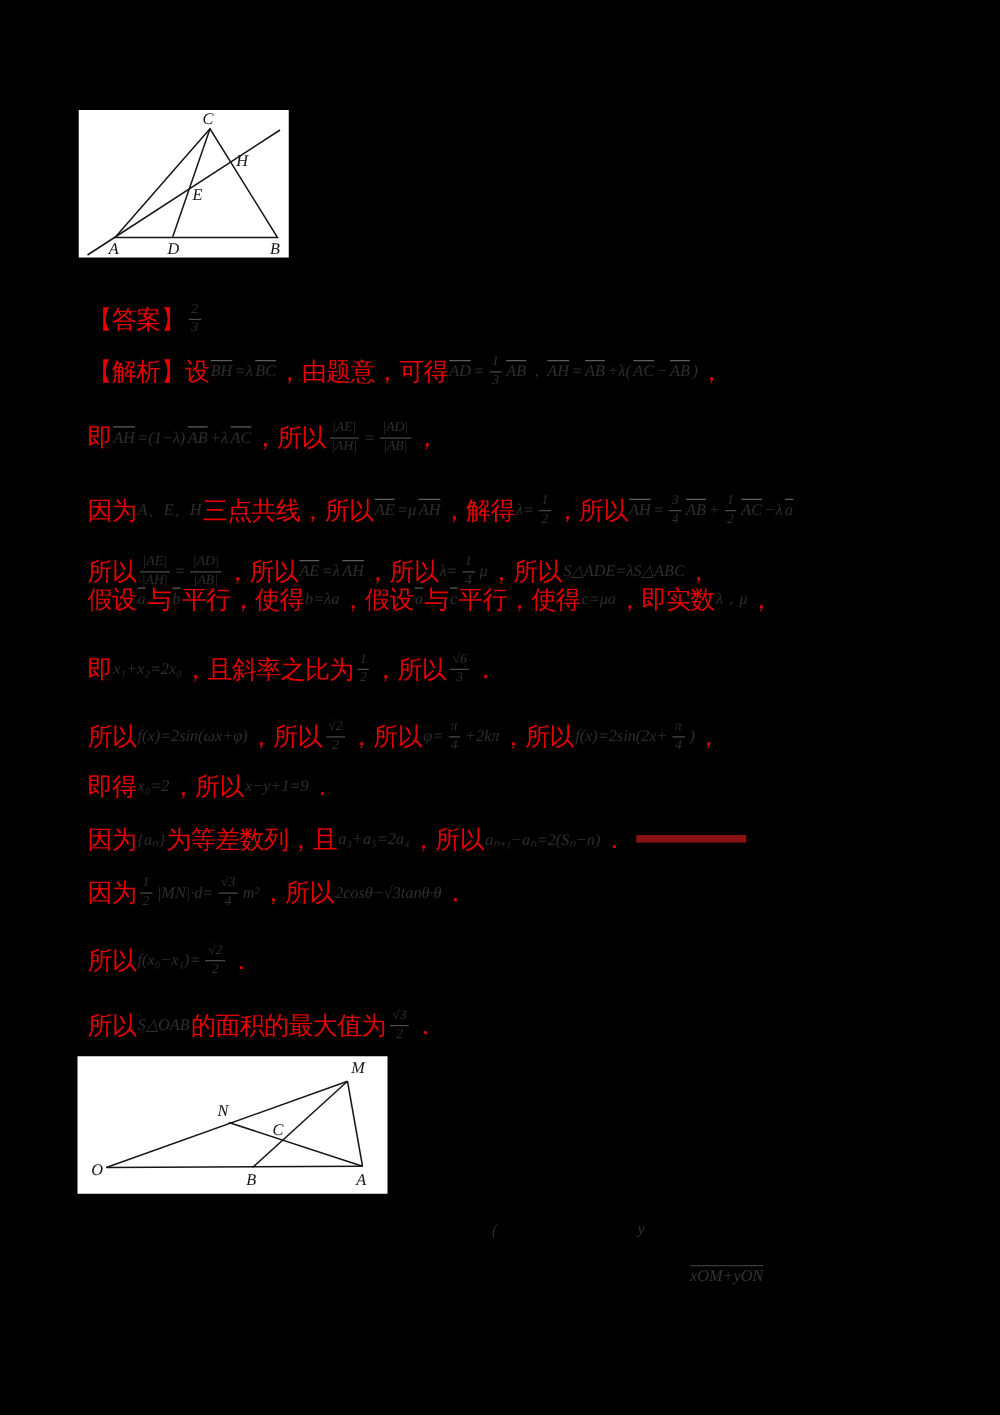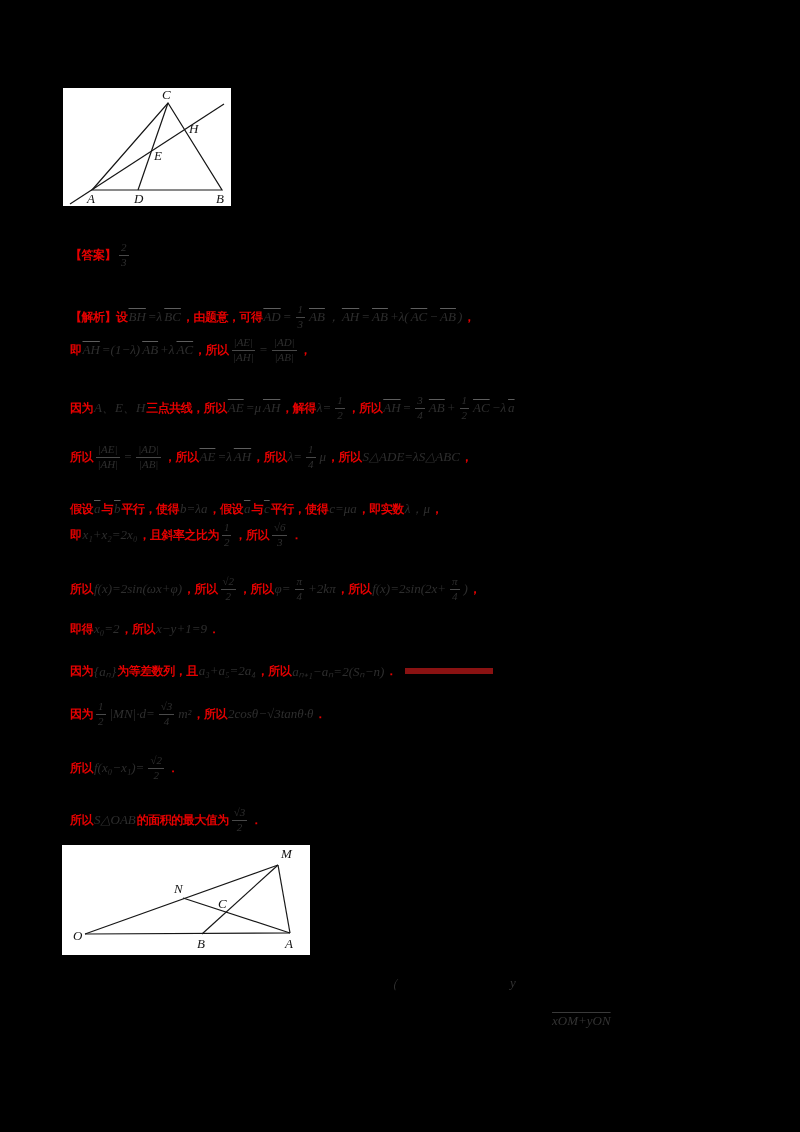--- a/index.html
+++ b/index.html
@@ -3,21 +3,21 @@
 <meta charset="utf-8">
 <style>
   html,body{margin:0;padding:0;background:#000;}
   body{position:relative;width:800px;height:1132px;overflow:hidden;
        font-family:"Liberation Sans",sans-serif;}
   .diagram{position:absolute;background:#fff;}
   .diagram svg text{font-family:"Liberation Serif",serif;font-style:italic;
        font-size:13px;fill:#141414;}
   .sol{position:absolute;left:70px;display:flex;align-items:center;
        white-space:nowrap;height:34px;}
-  .red{color:#e60000;font-size:12px;font-weight:bold;letter-spacing:-0.5px;}
+  .red{color:#e60000;font-size:20px;font-weight:normal;letter-spacing:-0.5px;}
   .formula{color:#2e2e2e;font-size:13px;font-style:italic;
        font-family:"Liberation Serif",serif;margin:0 1px;}
   .vec{text-decoration:overline;text-decoration-color:#5e5e5e;}
   .frac{display:inline-flex;flex-direction:column;align-items:center;
        vertical-align:middle;line-height:1.05;font-size:11px;margin:0 3px;
        font-style:italic;font-family:"Liberation Serif",serif;}
   .frac.formula{color:#2e2e2e;}
   .frac .num{border-bottom:1px solid #4a4a4a;padding:0 2px 1px;}
   .frac .den{padding-top:1px;}
   .redbar{display:inline-block;width:88px;height:6px;background:#8a1212;
@@ -45,21 +45,21 @@
   </svg>
 </div>
 
 <div class="sol" style="top:238px">
     <span class="red">【答案】</span>
     <span class="frac formula">
       <span class="num">2</span>
       <span class="den">3</span>
     </span>
   </div>
-<div class="sol" style="top:300px">
+<div class="sol" style="top:280px">
     <span class="red">【解析】设</span>
     <span class="formula vec">BH</span>
     <span class="formula">=λ</span>
     <span class="formula vec">BC</span>
     <span class="red">，由题意，可得</span>
     <span class="formula vec">AD</span>
     <span class="formula">=</span>
     <span class="frac formula">
       <span class="num">1</span>
       <span class="den">3</span>
@@ -144,21 +144,21 @@
     <span class="formula">λ=</span>
     <span class="frac formula">
       <span class="num">1</span>
       <span class="den">4</span>
     </span>
     <span class="formula">μ</span>
     <span class="red">，所以</span>
     <span class="formula">S△ADE=λS△ABC</span>
     <span class="red">，</span>
   </div>
-<div class="sol" style="top:492px">
+<div class="sol" style="top:462px">
     <span class="red">假设</span>
     <span class="formula vec">a</span>
     <span class="red">与</span>
     <span class="formula vec">b</span>
     <span class="red">平行，使得</span>
     <span class="formula">b=λa</span>
     <span class="red">，假设</span>
     <span class="formula vec">a</span>
     <span class="red">与</span>
     <span class="formula vec">c</span>

